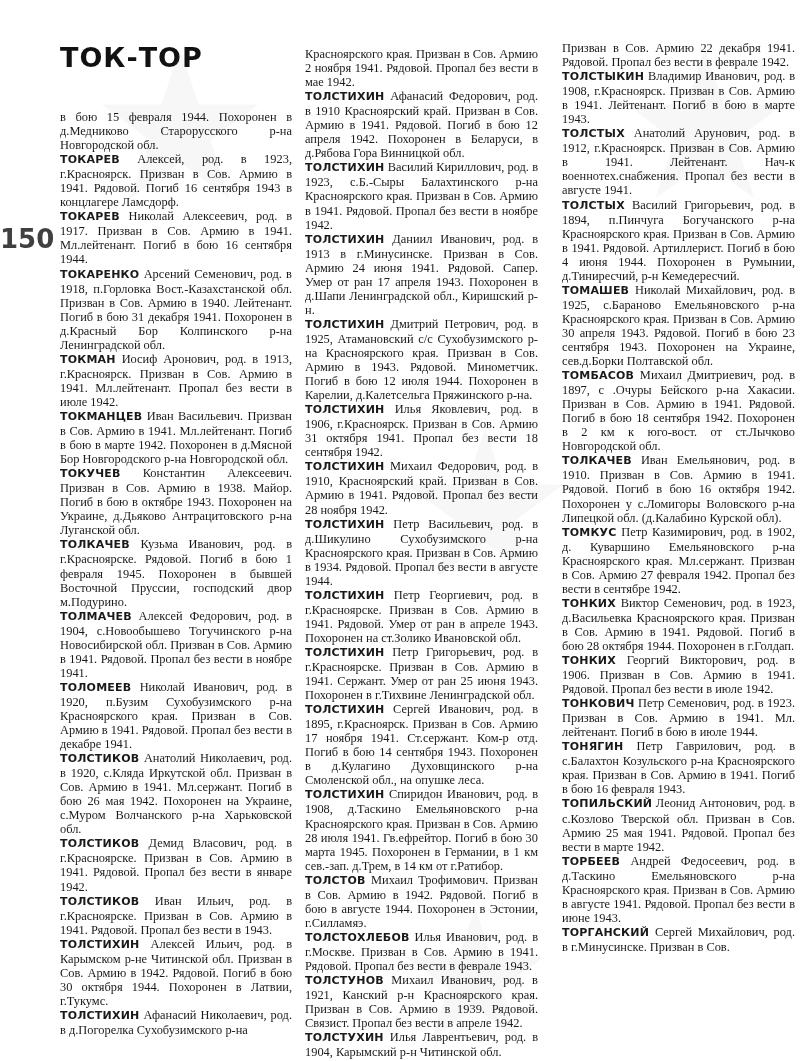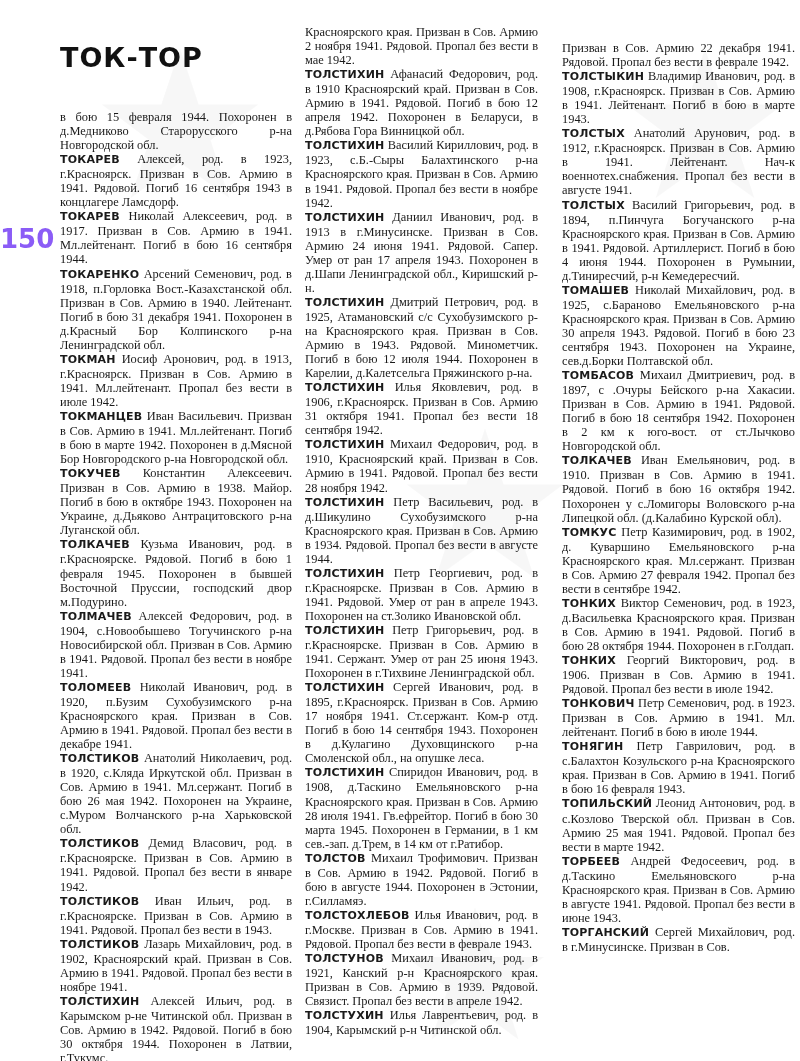--- a/index.html
+++ b/index.html
@@ -8,31 +8,31 @@
     font-family: "Liberation Serif", "DejaVu Serif", serif; color: #1a1a1a;
   }
   .header {
     position: absolute; left: 60px; top: 42px;
     font-family: "DejaVu Sans", "Liberation Sans", sans-serif;
     font-weight: bold; font-size: 27px; letter-spacing: 1px; color: #111; text-align: center;
   }
   .page-num {
     position: absolute; left: 0px; top: 224px;
     font-family: "DejaVu Sans", "Liberation Sans", sans-serif;
-    font-weight: bold; font-size: 26px; color: #8b5cf6;
+    font-weight: bold; font-size: 26px; color: #404040;
   }
   .watermark {
     position: absolute; pointer-events: none; opacity: 0.06;
   }
   .col {
     position: absolute; font-size: 12.4px; line-height: 14.05px;
     text-align: justify; hyphens: manual;
   }
   .col.c1 { left: 60px; top: 110px; width: 232px; }
-  .col.c2 { left: 305px; top: 25px; width: 233px; }
+  .col.c2 { left: 305px; top: 47px; width: 233px; }
   .col.c3 { left: 555px; top: 41px; width: 233px; margin-left: 7px; }
   .entry { margin: 0; }
   .name {
     font-family: "DejaVu Sans", "Liberation Sans", sans-serif;
     font-weight: bold; font-size: 11px; letter-spacing: 0.2px;
   }
 </style>
 </head>
 <body>
 
@@ -59,21 +59,20 @@
     <p class="entry"><span class="name">ТОКАРЕНКО</span> <span>Арсений Семенович, род. в 1918, п.Горловка Вост.-Казахстанской обл. Призван в Сов. Армию в 1940. Лейтенант. Погиб в бою 31 декабря 1941. Похоронен в д.Красный Бор Колпинского р-на Ленинградской обл.</span></p>
     <p class="entry"><span class="name">ТОКМАН</span> <span>Иосиф Аронович, род. в 1913, г.Красноярск. Призван в Сов. Армию в 1941. Мл.лейтенант. Пропал без вести в июле 1942.</span></p>
     <p class="entry"><span class="name">ТОКМАНЦЕВ</span> <span>Иван Васильевич. Призван в Сов. Армию в 1941. Мл.лейтенант. Погиб в бою в марте 1942. Похоронен в д.Мясной Бор Новгородского р-на Новгородской обл.</span></p>
     <p class="entry"><span class="name">ТОКУЧЕВ</span> <span>Константин Алексеевич. Призван в Сов. Армию в 1938. Майор. Погиб в бою в октябре 1943. Похоронен на Украине, д.Дьяково Антрацитовского р-на Луганской обл.</span></p>
     <p class="entry"><span class="name">ТОЛКАЧЕВ</span> <span>Кузьма Иванович, род. в г.Красноярске. Рядовой. Погиб в бою 1 февраля 1945. Похоронен в бывшей Восточной Пруссии, господский двор м.Подурино.</span></p>
     <p class="entry"><span class="name">ТОЛМАЧЕВ</span> <span>Алексей Федорович, род. в 1904, с.Новообышево Тогучинского р-на Новосибирской обл. Призван в Сов. Армию в 1941. Рядовой. Пропал без вести в ноябре 1941.</span></p>
     <p class="entry"><span class="name">ТОЛОМЕЕВ</span> <span>Николай Иванович, род. в 1920, п.Бузим Сухобузимского р-на Красноярского края. Призван в Сов. Армию в 1941. Рядовой. Пропал без вести в декабре 1941.</span></p>
     <p class="entry"><span class="name">ТОЛСТИКОВ</span> <span>Анатолий Николаевич, род. в 1920, с.Кляда Иркутской обл. Призван в Сов. Армию в 1941. Мл.сержант. Погиб в бою 26 мая 1942. Похоронен на Украине, с.Муром Волчанского р-на Харьковской обл.</span></p>
     <p class="entry"><span class="name">ТОЛСТИКОВ</span> <span>Демид Власович, род. в г.Красноярске. Призван в Сов. Армию в 1941. Рядовой. Пропал без вести в январе 1942.</span></p>
     <p class="entry"><span class="name">ТОЛСТИКОВ</span> <span>Иван Ильич, род. в г.Красноярске. Призван в Сов. Армию в 1941. Рядовой. Пропал без вести в 1943.</span></p>
-    <p class="entry"><span class="name">ТОЛСТИКОВ</span> <span>Лазарь Михайлович, род. в 1902, Красноярский край. Призван в Сов. Армию в 1941. Рядовой. Пропал без вести в ноябре 1941.</span></p>
     <p class="entry"><span class="name">ТОЛСТИХИН</span> <span>Алексей Ильич, род. в Карымском р-не Читинской обл. Призван в Сов. Армию в 1942. Рядовой. Погиб в бою 30 октября 1944. Похоронен в Латвии, г.Тукумс.</span></p>
     <p class="entry"><span class="name">ТОЛСТИХИН</span> <span>Афанасий Николаевич, род. в д.Погорелка Сухобузимского р-на</span></p>
   </div>
 <div class="col c2">
     <p class="entry"><span>Красноярского края. Призван в Сов. Армию 2 ноября 1941. Рядовой. Пропал без вести в мае 1942.</span></p>
     <p class="entry"><span class="name">ТОЛСТИХИН</span> <span>Афанасий Федорович, род. в 1910 Красноярский край. Призван в Сов. Армию в 1941. Рядовой. Погиб в бою 12 апреля 1942. Похоронен в Беларуси, в д.Рябова Гора Винницкой обл.</span></p>
     <p class="entry"><span class="name">ТОЛСТИХИН</span> <span>Василий Кириллович, род. в 1923, с.Б.-Сыры Балахтинского р-на Красноярского края. Призван в Сов. Армию в 1941. Рядовой. Пропал без вести в ноябре 1942.</span></p>
     <p class="entry"><span class="name">ТОЛСТИХИН</span> <span>Даниил Иванович, род. в 1913 в г.Минусинске. Призван в Сов. Армию 24 июня 1941. Рядовой. Сапер. Умер от ран 17 апреля 1943. Похоронен в д.Шапи Ленинградской обл., Киришский р-н.</span></p>
     <p class="entry"><span class="name">ТОЛСТИХИН</span> <span>Дмитрий Петрович, род. в 1925, Атамановский с/с Сухобузимского р-на Красноярского края. Призван в Сов. Армию в 1943. Рядовой. Минометчик. Погиб в бою 12 июля 1944. Похоронен в Карелии, д.Калетсельга Пряжинского р-на.</span></p>
     <p class="entry"><span class="name">ТОЛСТИХИН</span> <span>Илья Яковлевич, род. в 1906, г.Красноярск. Призван в Сов. Армию 31 октября 1941. Пропал без вести 18 сентября 1942.</span></p>

